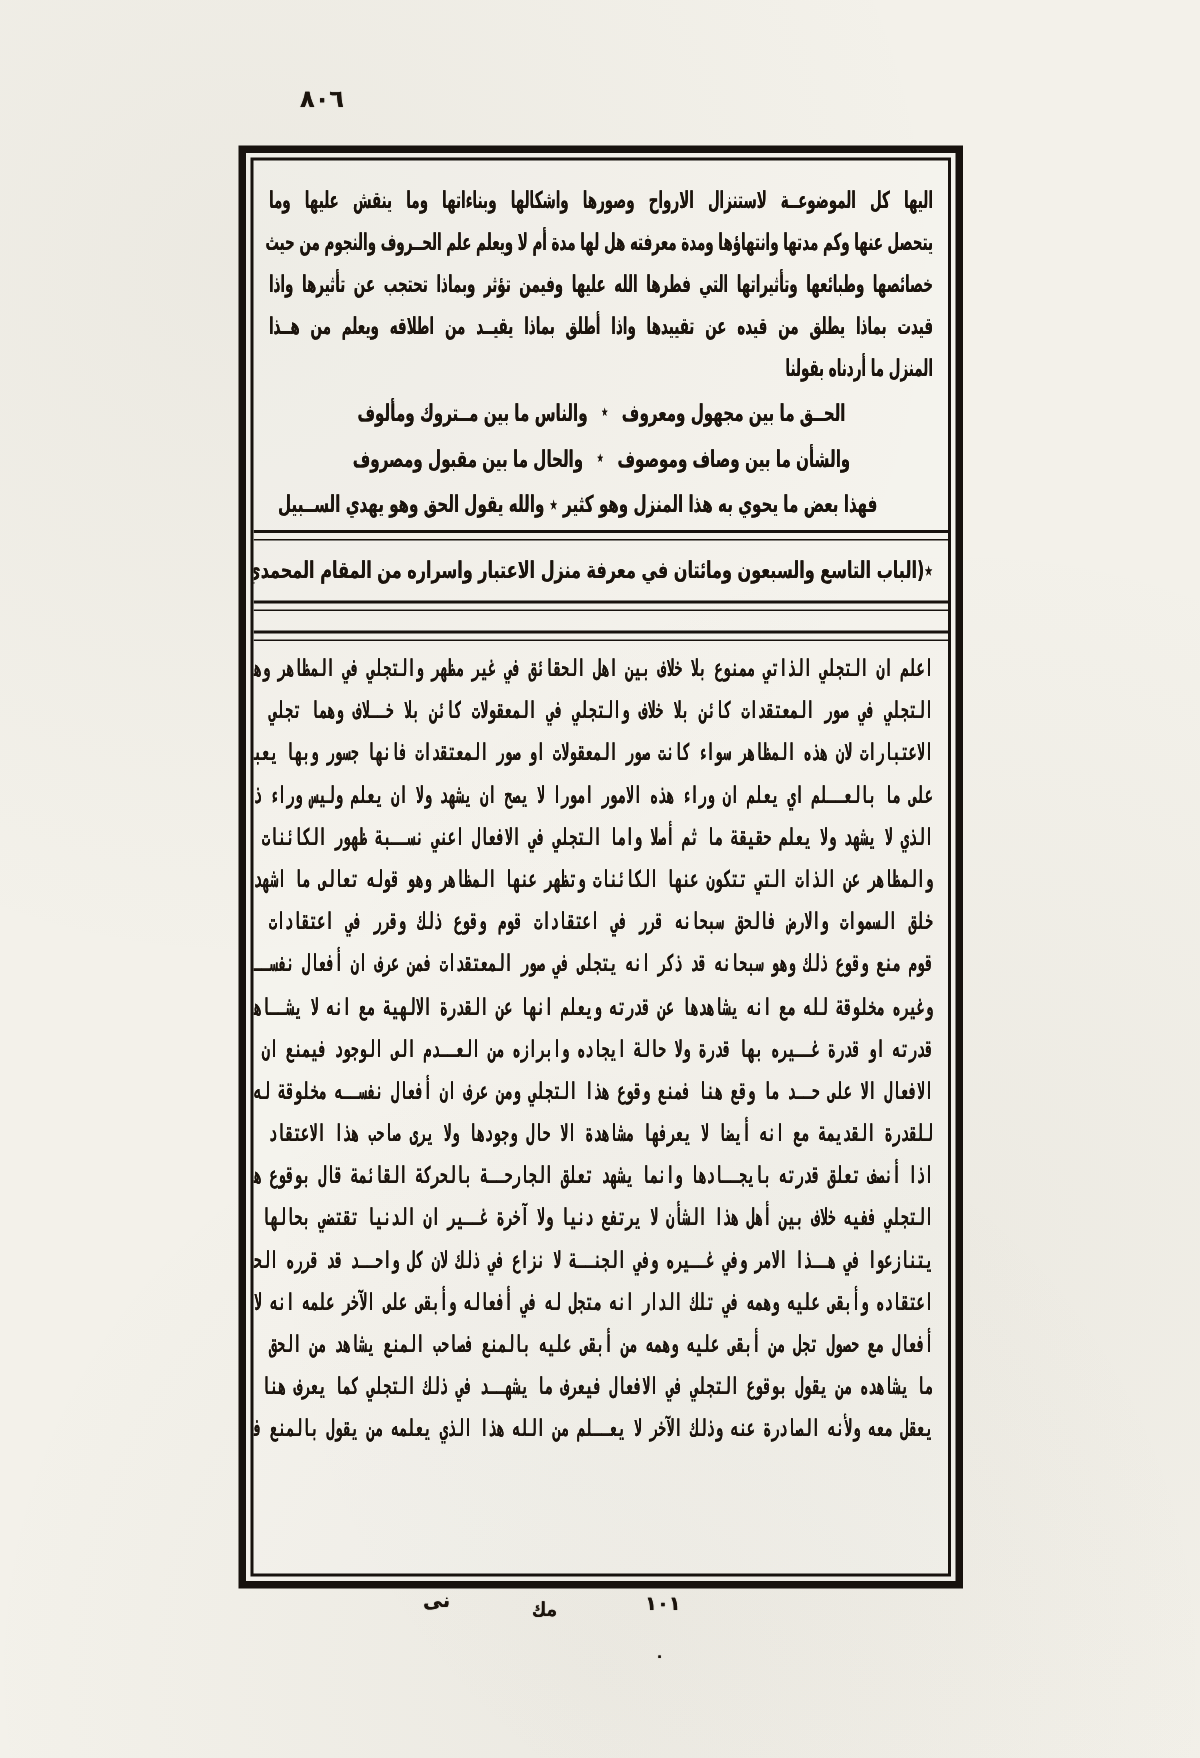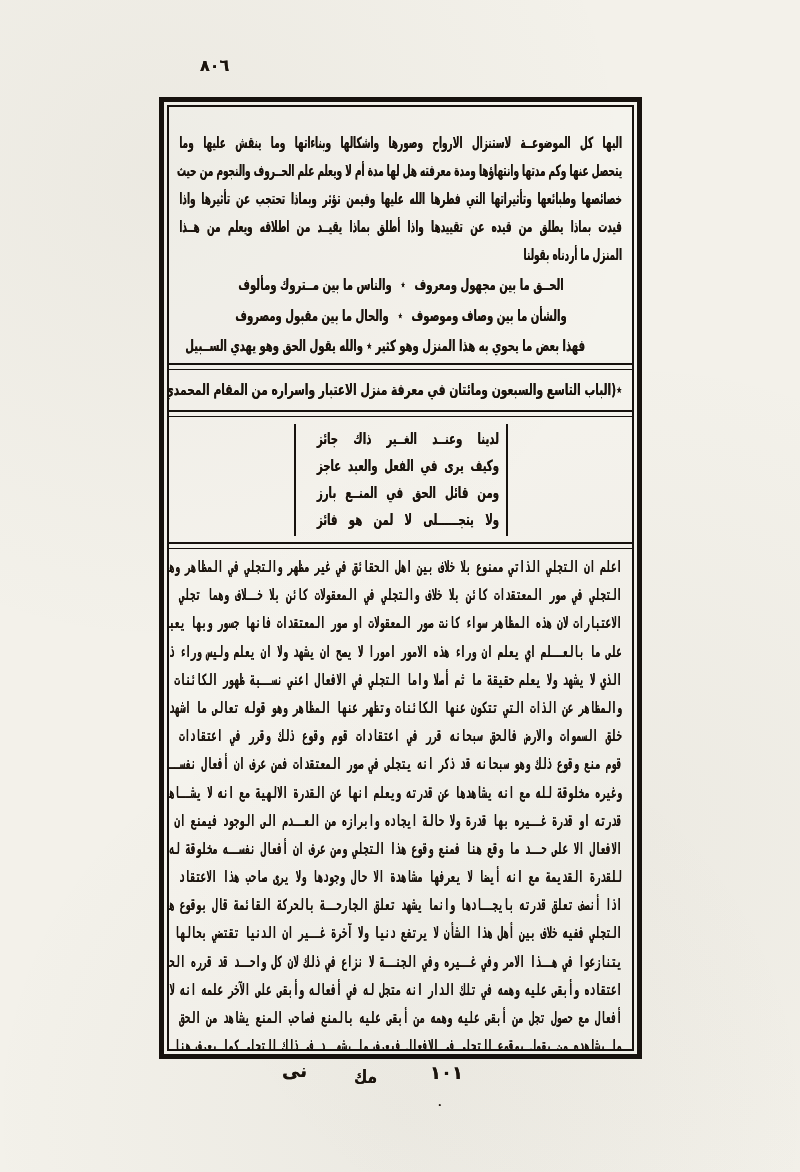--- a/index.html
+++ b/index.html
@@ -13,21 +13,21 @@
     color:#1b140d;
     font-weight:700;
   }
   .ink{color:#1b140d;text-shadow:0 0 .5px #2a2017;}
   
   .page-number{position:absolute;top:56px;left:200px;font-size:16px;letter-spacing:1px;}
   
   .frame{position:absolute;top:97px;left:159px;width:483px;height:962px;
          border:5px solid #17120e;box-sizing:border-box;padding:3px;background:rgba(255,255,255,.15);}
   .frame-inner{border:2px solid #17120e;height:100%;box-sizing:border-box;
-               padding:22px 10px 4px;direction:rtl;overflow:hidden;}
+               padding:12px 10px 4px;direction:rtl;overflow:hidden;}
   
   .ln{white-space:nowrap;height:28px;line-height:28px;font-size:15.5px;
       text-align:justify;text-align-last:justify;}
   .w-full{width:766px;transform:scaleX(0.578);transform-origin:right center;}
   .ln-short{text-align:right;text-align-last:right;}
   
   .poem-row{width:520px;transform:scaleX(0.65);transform-origin:right center;
             margin:1px 52px 1px 0;height:30px;line-height:30px;font-size:15.5px;
             display:flex;justify-content:center;white-space:nowrap;}
   .poem-star{margin:0 14px;font-size:13px;}
@@ -44,21 +44,21 @@
   .verse-wrap{display:flex;justify-content:center;gap:14px;padding:5px 0 4px;}
   .verse-col{width:196px;border-right:2px solid #17120e;border-left:2px solid #17120e;
              padding:2px 7px;box-sizing:content-box;}
   .v-ln{width:278px;transform:scaleX(0.655);transform-origin:right center;
         height:27px;line-height:27px;font-size:15.5px;white-space:nowrap;
         text-align:justify;text-align-last:justify;}
   
   .body-block{padding-top:3px;font-family:Liberation Mono, monospace;}
   .body-block .ln{height:28.2px;line-height:28.2px;}
   
-  .margin-mark{position:absolute;font-size:18px;}
+  .margin-mark{position:absolute;font-size:13px;}
   .mark-1{top:1062px;left:430px;}
   .mark-2{top:1066px;left:356px;font-family:Liberation Mono, monospace;}
   .mark-3{top:1060px;left:282px;}
   .mark-4{top:1098px;left:438px;font-size:9px;}
 </style>
 </head>
 <body>
 
 <div class="page-number ink">٨٠٦</div>
 
@@ -85,26 +85,20 @@
         <span>والحال ما بين مقبول ومصروف</span>
       </div>
       <div class="closing-line">فهذا بعض ما يحوي به هذا المنزل وهو كثير ٭ والله يقول الحق وهو يهدي الســبيل</div>
     </div>
 
     <div class="hrule"></div>
     <div class="heading-line">٭(الباب التاسع والسبعون ومائتان في معرفة منزل الاعتبار واسراره من المقام المحمدي)٭</div>
     <div class="hrule"></div>
 
     <div class="verse-wrap">
-      <div class="verse-col">
-        <div class="v-ln">لدينا وعنــد الغــير ذاك جائز</div>
-        <div class="v-ln">وكيف يرى في الفعل والعبد عاجز</div>
-        <div class="v-ln">ومن قائل الحق في المنــع بارز</div>
-        <div class="v-ln">ولا يتجــــــلى لا لمن هو فائز</div>
-      </div>
     </div>
     <div class="hrule"></div>
 
     <div class="body-block">
       <div class="ln w-full">اعلم ان التجلي الذاتي ممنوع بلا خلاف بين اهل الحقائق في غير مظهر والتجلي في المظاهر وهو</div>
       <div class="ln w-full">التجلي في صور المعتقدات كائن بلا خلاف والتجلي في المعقولات كائن بلا خــلاف وهما تجلي</div>
       <div class="ln w-full">الاعتبارات لان هذه المظاهر سواء كانت صور المعقولات او صور المعتقدات فانها جسور وبها يعبر</div>
       <div class="ln w-full">على ما بالعــلم اي يعلم ان وراء هذه الامور امورا لا يصح ان يشهد ولا ان يعلم وليس وراء ذلك المعلوم</div>
       <div class="ln w-full">الذي لا يشهد ولا يعلم حقيقة ما ثم أصلا واما التجلي في الافعال اعني نســبة ظهور الكائنات</div>
       <div class="ln w-full">والمظاهر عن الذات التي تتكون عنها الكائنات وتظهر عنها المظاهر وهو قوله تعالى ما اشهدتهم</div>

